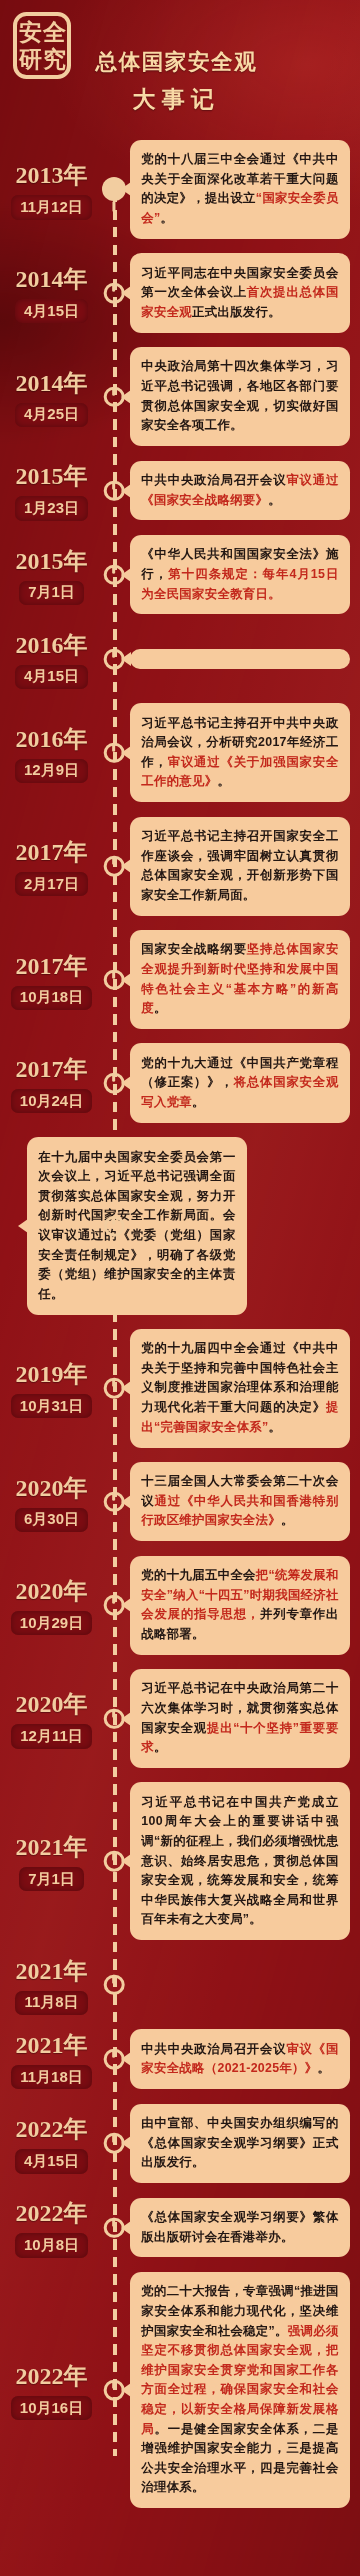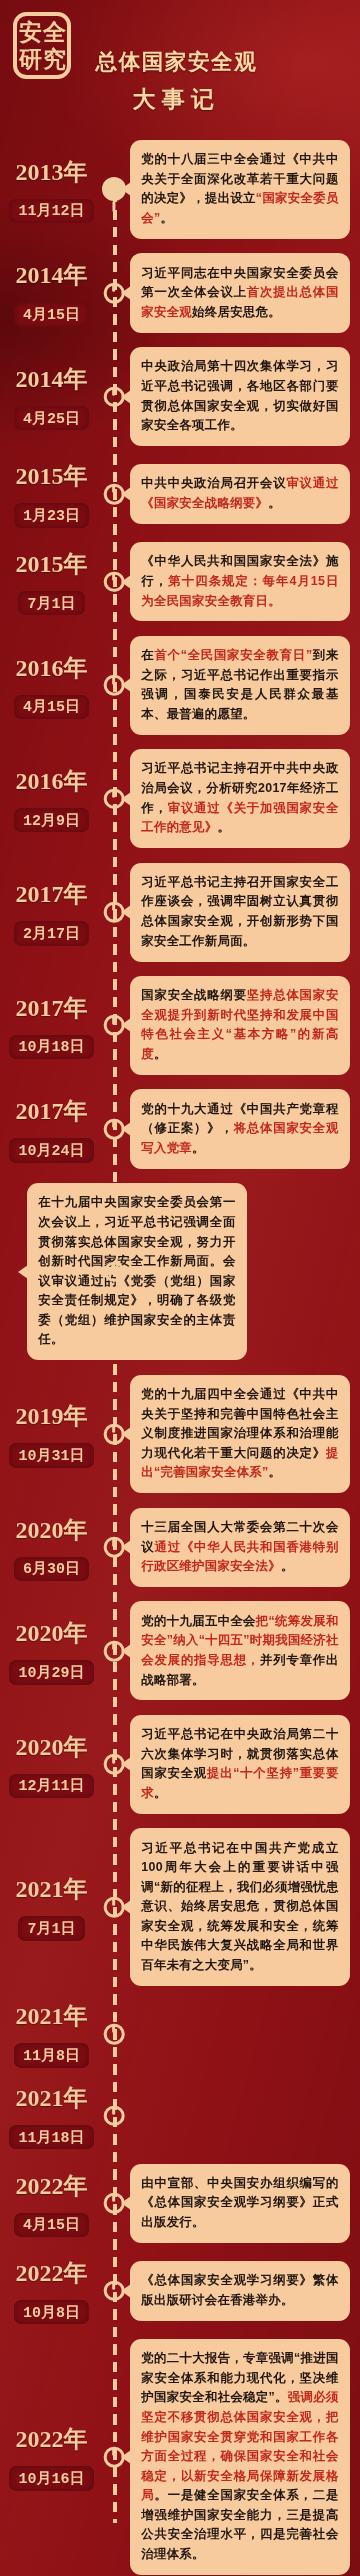--- a/index.html
+++ b/index.html
@@ -43,29 +43,29 @@
   }
   .t1{font-size:21.6px;letter-spacing:1.5px;}
   .t2{font-size:23px;letter-spacing:6.2px;margin-top:8.2px;}
   
   .timeline{position:relative;padding-bottom:5.2px;}
   .tl-line{
     position:absolute;left:113px;top:52px;bottom:72px;width:3.6px;
     background:repeating-linear-gradient(to bottom, var(--cream) 0 10.3px, transparent 10.3px 17.5px);
   }
   .entry{position:relative;display:flex;align-items:center;margin:0 0 14.4px 0;}
-  .date{flex:0 0 103px;display:flex;flex-direction:column;align-items:center;gap:11px;z-index:2;}
+  .date{flex:0 0 103px;display:flex;flex-direction:column;align-items:center;gap:4px;z-index:2;}
   .year{
     font-family:"Liberation Serif","DejaVu Serif",serif;
     font-size:24px;font-weight:700;color:var(--cream);
     text-shadow:0 1px 1px rgba(0,0,0,.35);white-space:nowrap;
   }
   .day{
     background:var(--daybox);border-radius:7.2px;padding:2.6px 9.3px;
-    font-family:Liberation Mono, monospace;
+    font-family:Liberation Sans, sans-serif;
     font-size:15px;font-weight:700;color:var(--cream);white-space:nowrap;
     box-shadow:inset 0 0 7.2px rgba(0,0,0,.30);
   }
   .marker{position:absolute;left:114px;top:50%;transform:translate(-50%,-50%);z-index:3;}
   .marker.ring{
     width:20.6px;height:20.6px;border:3.1px solid var(--cream);border-radius:50%;
     box-sizing:border-box;background:transparent;
   }
   .marker.ring::after{
     content:"";position:absolute;left:50%;top:-2.6px;transform:translateX(-50%);
@@ -124,21 +124,21 @@
   </div>
 
   <div class="entry">
     <div class="date">
       <div class="year">2014年</div>
       <div class="day">4月15日</div>
     </div>
     <div class="marker ring"></div>
     <div class="bubble">
       <span class="arrow"></span>
-      <p class="text"><span>习近平同志在中央国家安全委员会第一次全体会议上</span><span class="hl">首次提出总体国家安全观</span><span>始终居安思危。</span></p>
+      <p class="text"><span>习近平同志在中央国家安全委员会第一次全体会议上</span><span class="hl">首次提出总体国家安全观</span><span>正式出版发行。</span></p>
     </div>
   </div>
 
   <div class="entry">
     <div class="date">
       <div class="year">2014年</div>
       <div class="day">4月25日</div>
     </div>
     <div class="marker ring"></div>
     <div class="bubble">
@@ -172,21 +172,20 @@
   </div>
 
   <div class="entry">
     <div class="date">
       <div class="year">2016年</div>
       <div class="day">4月15日</div>
     </div>
     <div class="marker ring"></div>
     <div class="bubble">
       <span class="arrow"></span>
-      <p class="text"><span>在</span><span class="hl">首个“全民国家安全教育日”</span><span>到来之际，习近平总书记作出重要指示强调，国泰民安是人民群众最基本、最普遍的愿望。</span></p>
     </div>
   </div>
 
   <div class="entry">
     <div class="date">
       <div class="year">2016年</div>
       <div class="day">12月9日</div>
     </div>
     <div class="marker ring"></div>
     <div class="bubble">
@@ -306,20 +305,24 @@
     </div>
     <div class="marker ring"></div>
   </div>
 
   <div class="entry">
     <div class="date">
       <div class="year">2021年</div>
       <div class="day">11月18日</div>
     </div>
     <div class="marker ring"></div>
+    <div class="bubble">
+      <span class="arrow"></span>
+      <p class="text"><span>中共中央政治局召开会议</span><span class="hl">审议《国家安全战略（2021-2025年）》</span><span>。</span></p>
+    </div>
   </div>
 
   <div class="entry">
     <div class="date">
       <div class="year">2022年</div>
       <div class="day">4月15日</div>
     </div>
     <div class="marker ring"></div>
     <div class="bubble">
       <span class="arrow"></span>

